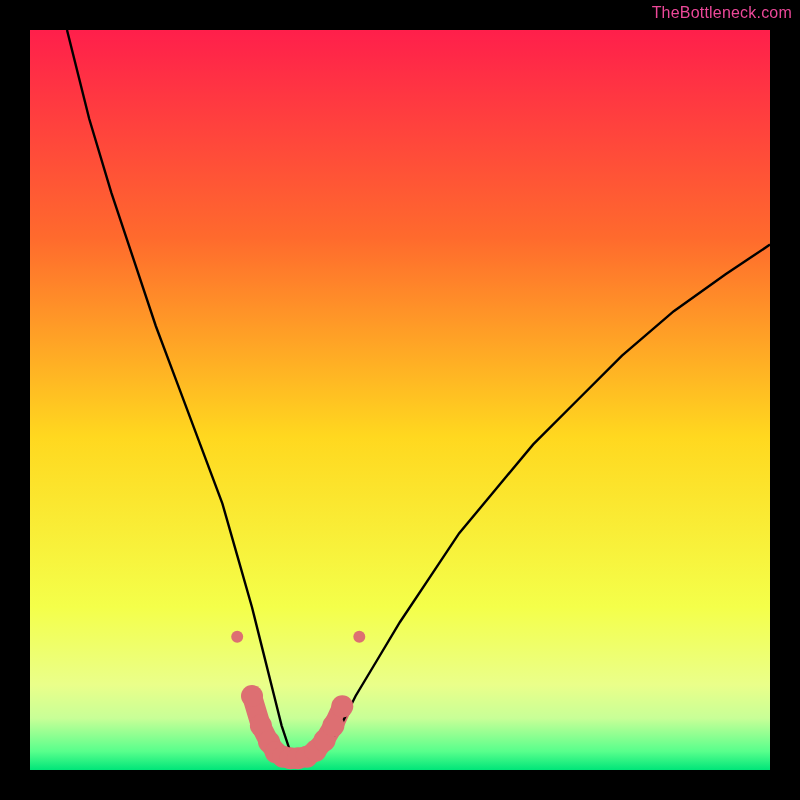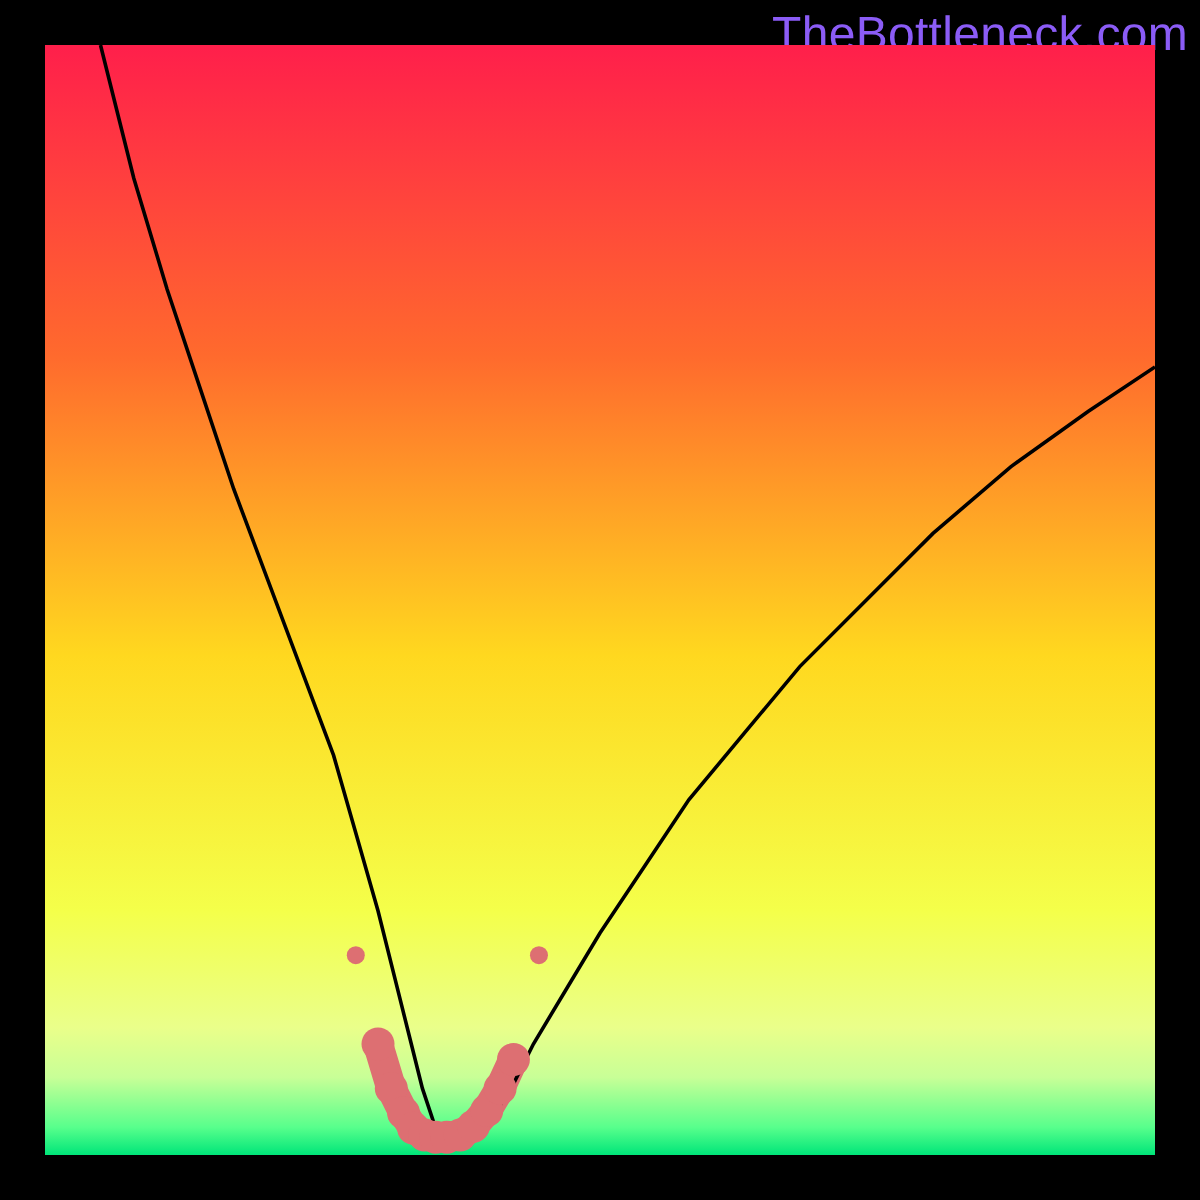--- a/index.html
+++ b/index.html
@@ -22,22 +22,22 @@
     position: absolute;
     left: 30px;
     top: 30px;
     width: 740px;
     height: 740px;
   }
   .watermark {
     position: absolute;
     top: 4px;
     right: 8px;
-    color: #8b5cf6;
-    font-size: 32px;
+    color: #ec4899;
+    font-size: 16px;
     font-weight: 500;
     letter-spacing: 0.2px;
     user-select: none;
   }
   svg { display: block; }
 </style>
 </head>
 <body>
 
 <div class="frame">

